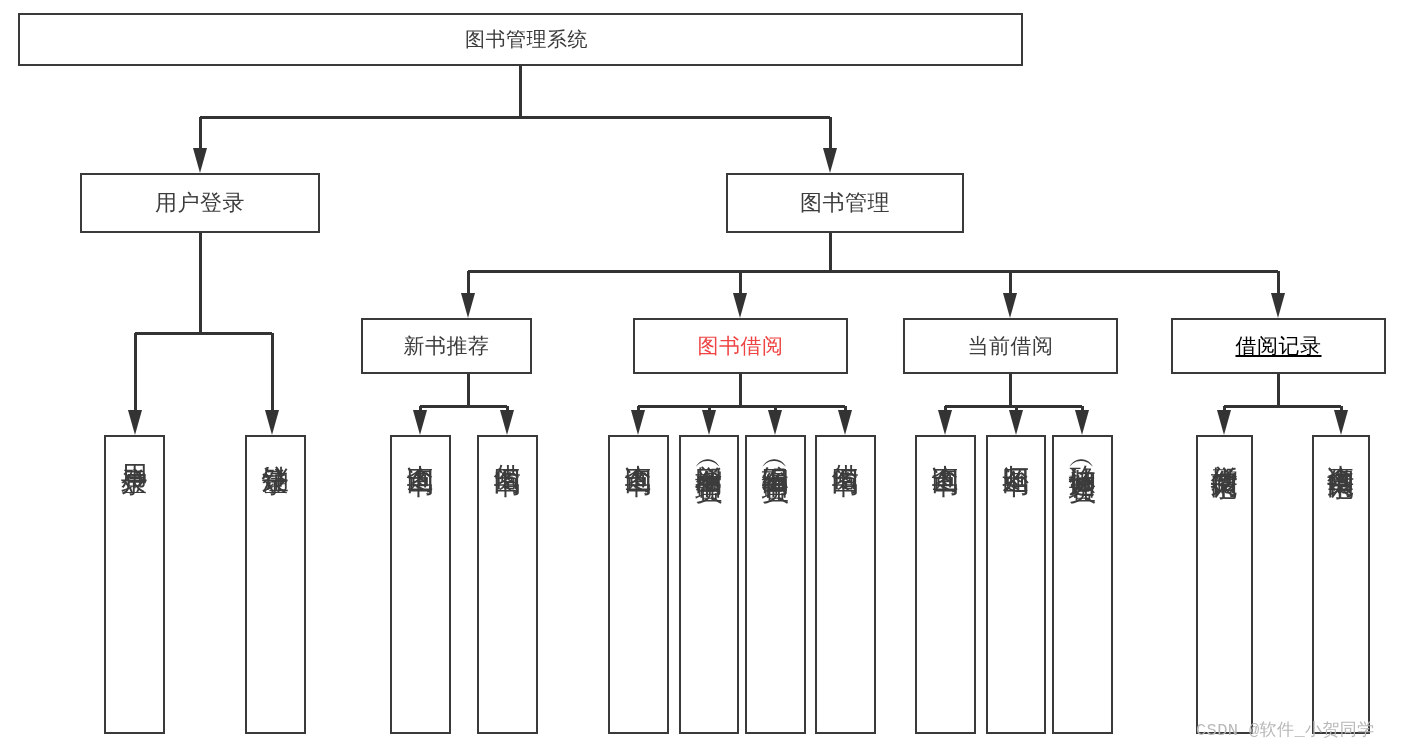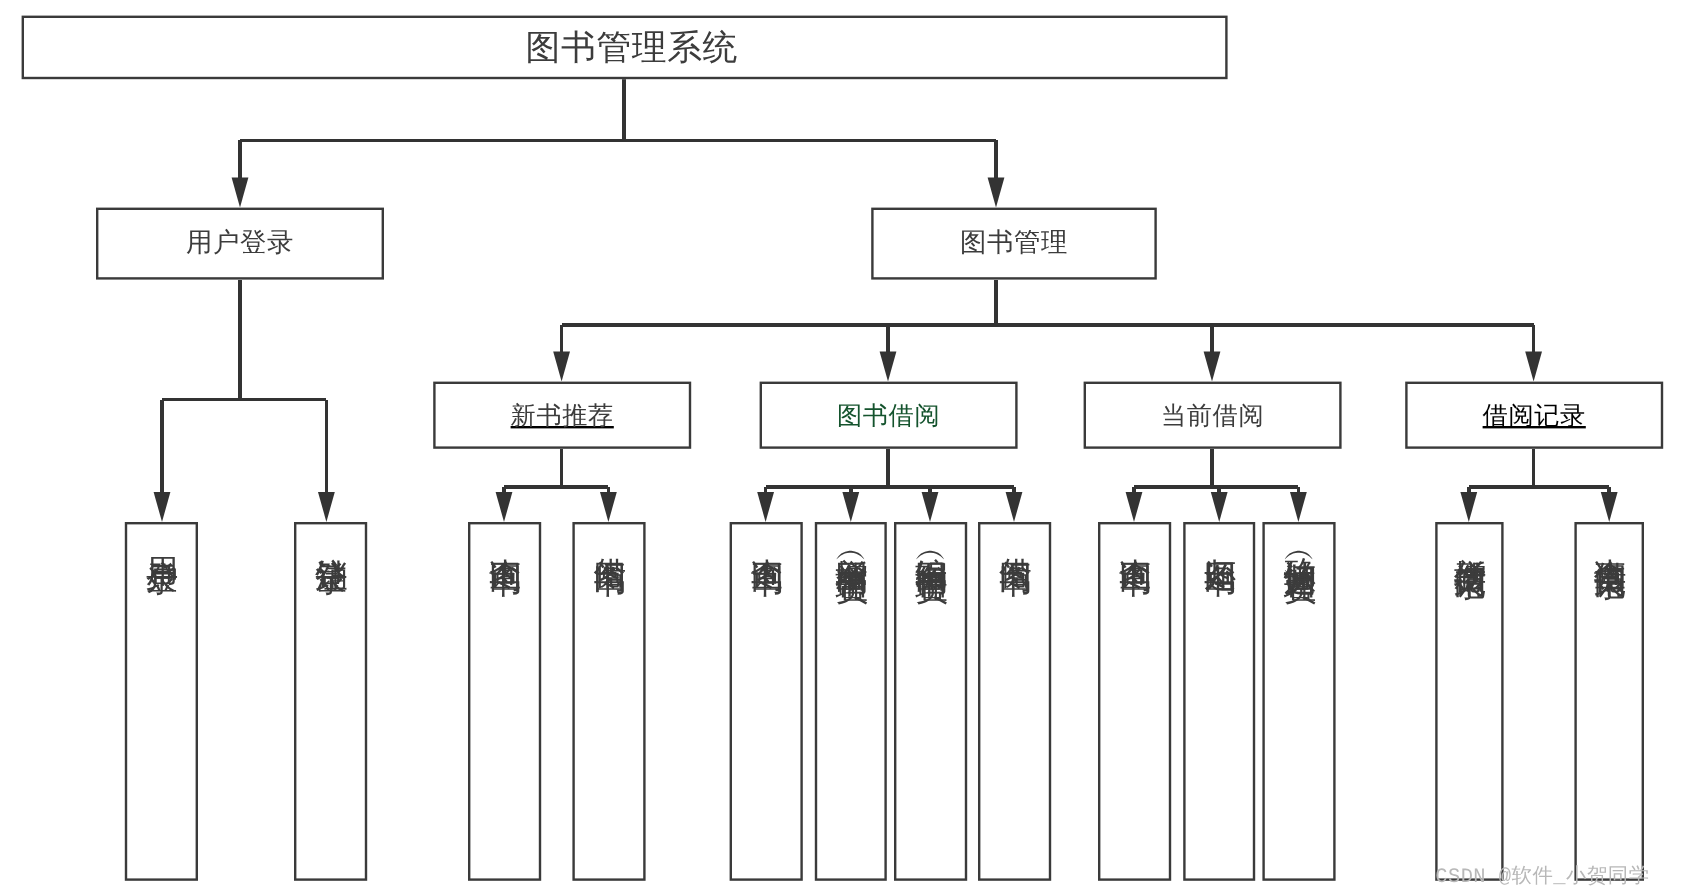--- a/index.html
+++ b/index.html
@@ -40,21 +40,21 @@
     overflow: hidden;
   }
   .node-label {
     color: #3c3c3c;
     text-align: center;
     letter-spacing: 0.5px;
     line-height: 1.15;
     white-space: nowrap;
   }
   .node-root .node-label {
-    font-size: 29px;
+    font-size: 20px;
     margin-left: 12px;
   }
   .node-l1 .node-label {
     font-size: 22px;
   }
   .node-l2 .node-label {
     font-size: 21px;
   }
   .node-leaf {
     align-items: flex-start;
@@ -143,25 +143,25 @@
   <div id="node-layer">
       <div class="node-box node-root" style="left: 18px; top: 13px; width: 1005px; height: 53px; border-color: rgb(58, 58, 58); background: rgb(255, 255, 255);">
         <span class="node-label" style="color: rgb(60, 60, 60);">图书管理系统</span>
       </div>
       <div class="node-box node-l1" style="left: 80px; top: 173px; width: 240px; height: 60px; border-color: rgb(58, 58, 58); background: rgb(255, 255, 255);">
         <span class="node-label" style="color: rgb(60, 60, 60);">用户登录</span>
       </div>
       <div class="node-box node-l1" style="left: 726px; top: 173px; width: 238px; height: 60px; border-color: rgb(58, 58, 58); background: rgb(255, 255, 255);">
         <span class="node-label" style="color: rgb(60, 60, 60);">图书管理</span>
       </div>
-      <div class="node-box node-l2" style="left: 361px; top: 318px; width: 215px; height: 56px; border-color: rgb(58, 58, 58); background: rgb(255, 255, 255); text-decoration: underline;">
+      <div class="node-box node-l2" style="left: 361px; top: 318px; width: 171px; height: 56px; border-color: rgb(58, 58, 58); background: rgb(255, 255, 255);">
         <span class="node-label" style="color: rgb(60, 60, 60);">新书推荐</span>
       </div>
       <div class="node-box node-l2" style="left: 633px; top: 318px; width: 215px; height: 56px; border-color: rgb(58, 58, 58); background: rgb(255, 255, 255);">
-        <span class="node-label" style="color: #14532d;">图书借阅</span>
+        <span class="node-label" style="color: #ef4444;">图书借阅</span>
       </div>
       <div class="node-box node-l2" style="left: 903px; top: 318px; width: 215px; height: 56px; border-color: rgb(58, 58, 58); background: rgb(255, 255, 255);">
         <span class="node-label" style="color: rgb(60, 60, 60);">当前借阅</span>
       </div>
       <div class="node-box node-l2" style="left: 1171px; top: 318px; width: 215px; height: 56px; border-color: rgb(58, 58, 58); background: rgb(255, 255, 255);">
         <span class="node-label" style="color: #000000; text-decoration: underline;">借阅记录</span>
       </div>
       <div class="node-box node-leaf" style="left: 104px; top: 435px; width: 61px; height: 299px; border-color: rgb(58, 58, 58); background: rgb(255, 255, 255);">
         <span class="node-label" style="color: rgb(60, 60, 60);">用户登录</span>
       </div>

